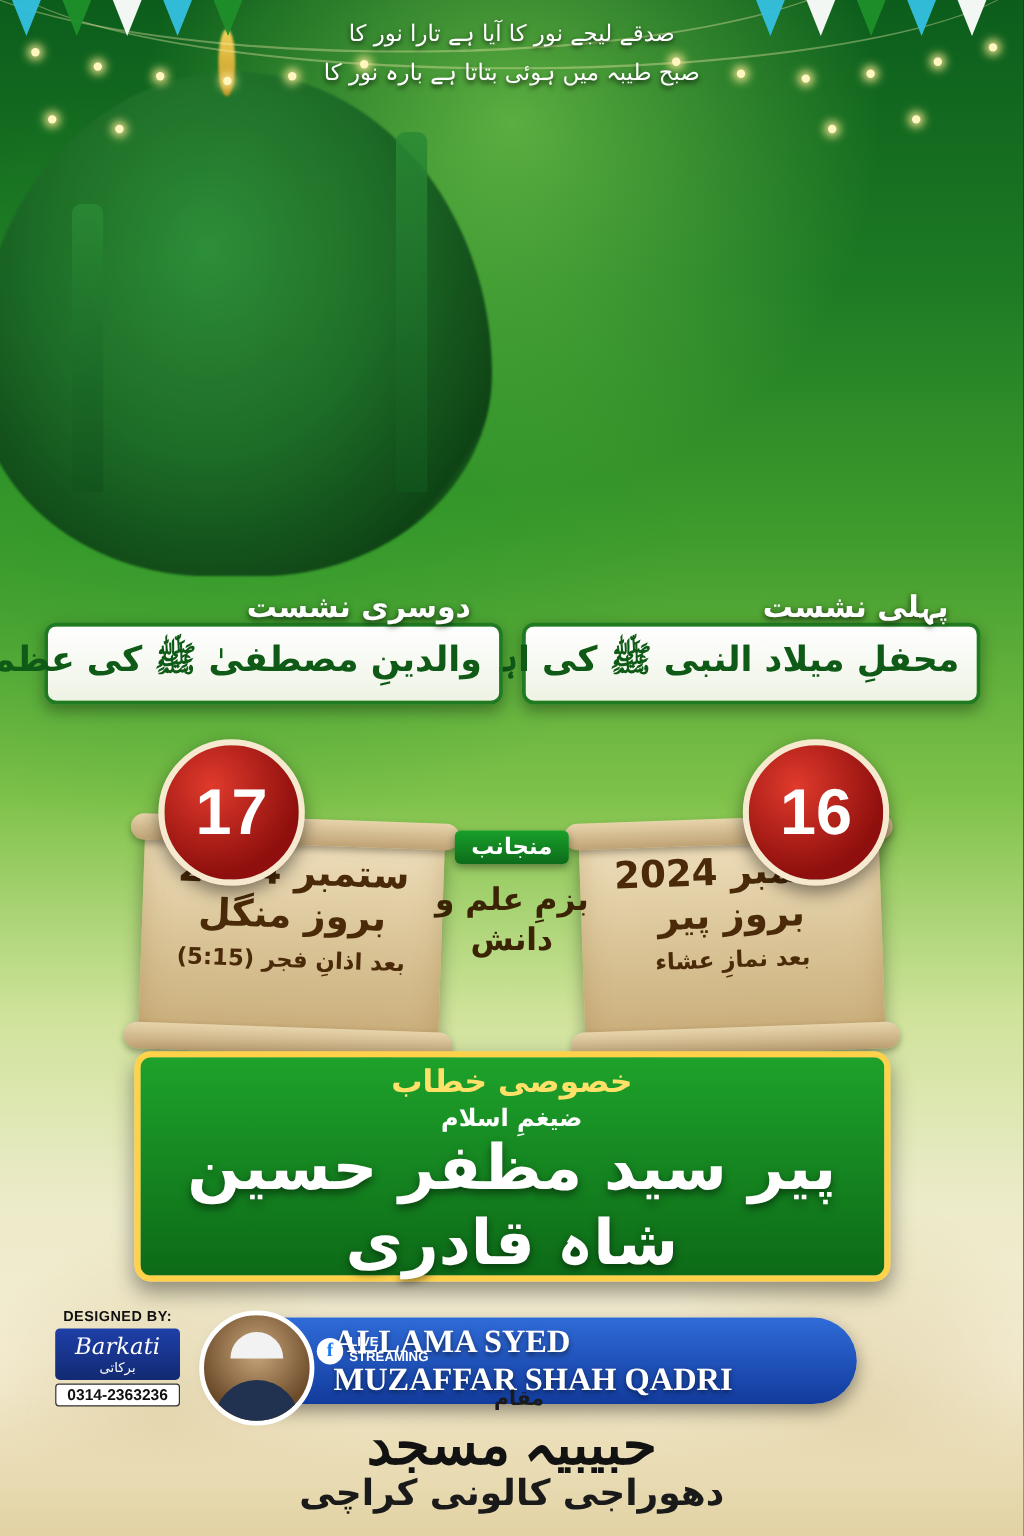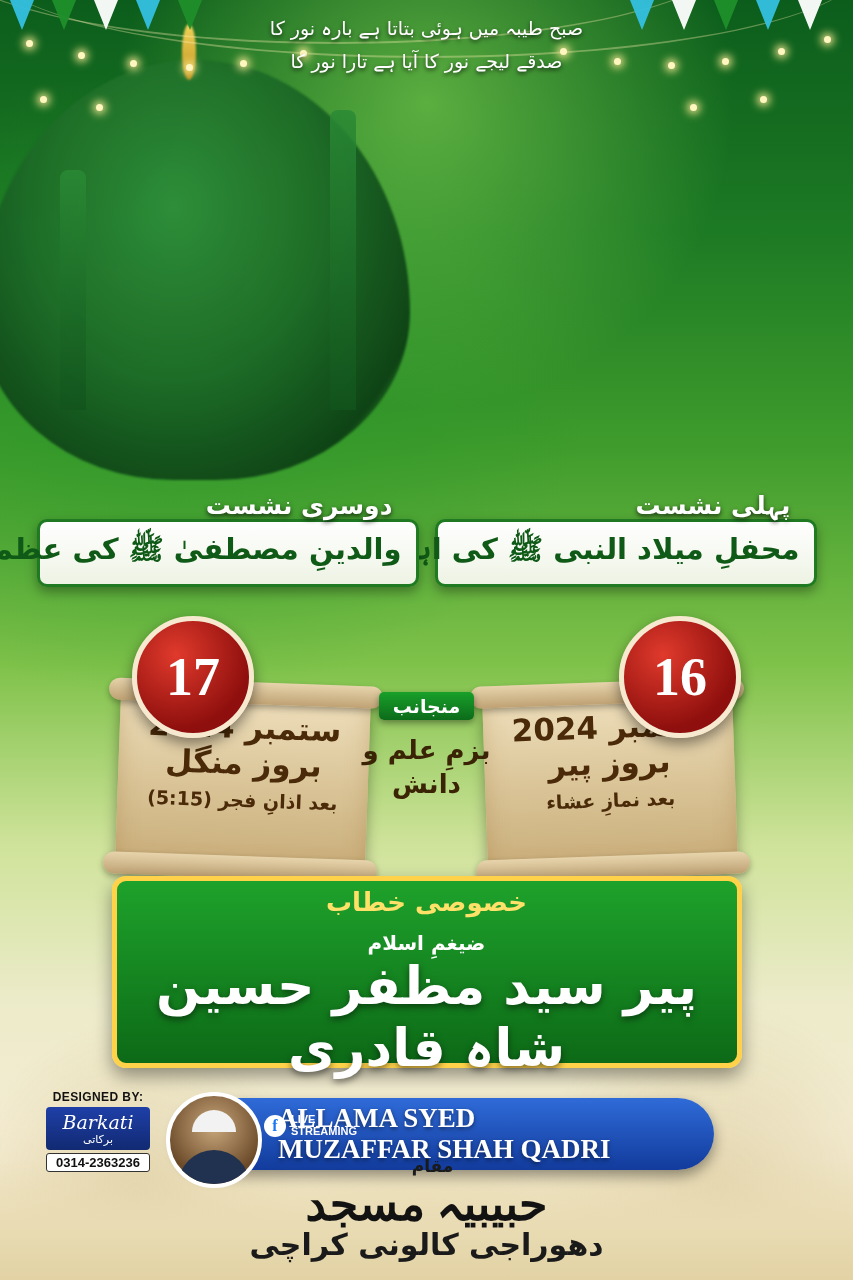--- a/index.html
+++ b/index.html
@@ -140,21 +140,21 @@
     font-family:"DejaVu Sans", sans-serif;
   }
   .scroll-main{font-size:31px;font-weight:bold;line-height:1.15;}
   .scroll-sub{font-size:19px;margin-top:8px;font-weight:bold;}
   .daybadge{
     position:absolute;top:-24px;width:112px;height:112px;border-radius:50%;
     background:radial-gradient(circle at 35% 30%,#e03a2c,#8e0f0d 70%);
     border:5px solid #f6e9cf;box-shadow:0 6px 14px rgba(0,0,0,.45);
     color:#fff;font-size:54px;font-weight:bold;
     display:flex;align-items:center;justify-content:center;
-    font-family:Liberation Serif, serif;
+    font-family:Liberation Sans, sans-serif;
   }
   .badge-right{right:112px;}
   .badge-left{left:132px;}
   .center-plate{
     position:absolute;left:50%;top:52px;transform:translateX(-50%);
     width:152px;text-align:center;
   }
   .center-tag{
     display:inline-block;background:linear-gradient(180deg,#19a02a,#0c6b1a);
     color:#fff;font-family:"DejaVu Sans", sans-serif;direction:rtl;
@@ -173,21 +173,21 @@
     border:5px solid #ffd24a;border-radius:14px;
     box-shadow:0 8px 18px rgba(0,0,0,.4);
     text-align:center;
   }
   .khitab{
     margin-top:6px;direction:rtl;color:#ffe169;
     font-family:"DejaVu Sans", sans-serif;font-size:26px;font-weight:bold;
   }
   .speaker-pre{
     direction:rtl;color:#ffffff;font-family:"DejaVu Sans", sans-serif;
-    font-size:20px;font-weight:bold;margin-top:14px;
+    font-size:20px;font-weight:bold;margin-top:2px;
   }
   .speaker-name{
     direction:rtl;color:#ffffff;font-family:"DejaVu Sans", sans-serif;
     font-size:52px;font-weight:bold;line-height:1.2;
     text-shadow:0 3px 7px rgba(0,0,0,.5);
   }
   
   .designer{
     position:absolute;left:46px;top:1090px;width:104px;text-align:center;
   }
@@ -295,22 +295,22 @@
     <div class="flag" style="left:136px;border-top-color:#35c0e0"></div>
     <div class="flag" style="left:178px;border-top-color:#1f8f2a"></div>
     <div class="flag" style="left:630px;border-top-color:#35c0e0"></div>
     <div class="flag" style="left:672px;border-top-color:#ffffff"></div>
     <div class="flag" style="left:714px;border-top-color:#1f8f2a"></div>
     <div class="flag" style="left:756px;border-top-color:#35c0e0"></div>
     <div class="flag" style="left:798px;border-top-color:#ffffff"></div>
   </div>
 
   <div class="couplet">
+    <div>صدقے لیجے نور کا آیا ہے تارا نور کا</div>
     <div>صبح طیبہ میں ہوئی بتاتا ہے بارہ نور کا</div>
-    <div>صدقے لیجے نور کا آیا ہے تارا نور کا</div>
   </div>
 
 
   <div class="sessions">
     <div class="session">
       <div class="session-label">پہلی نشست</div>
       <div class="session-bar">
         <div class="session-text">محفلِ میلاد النبی ﷺ کی اہمیت</div>
       </div>
     </div>

